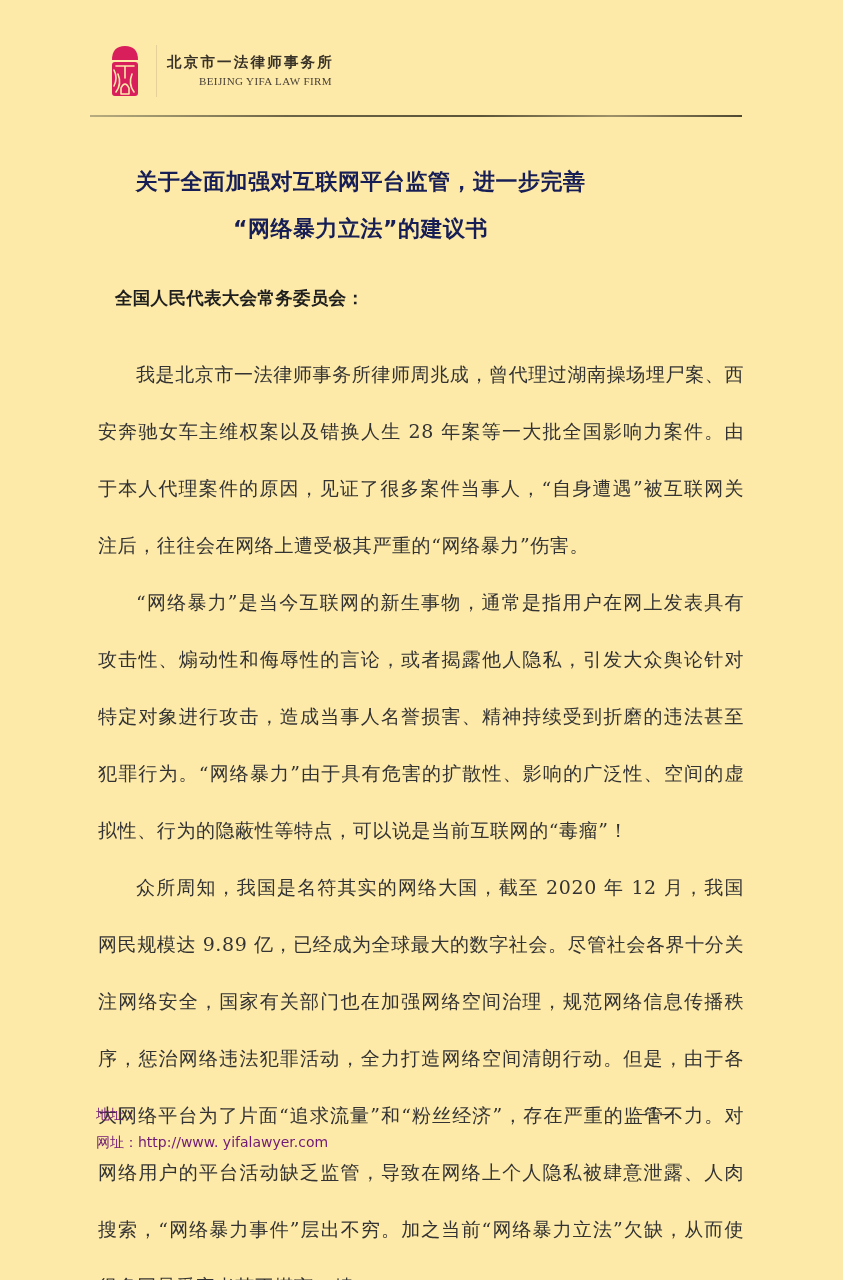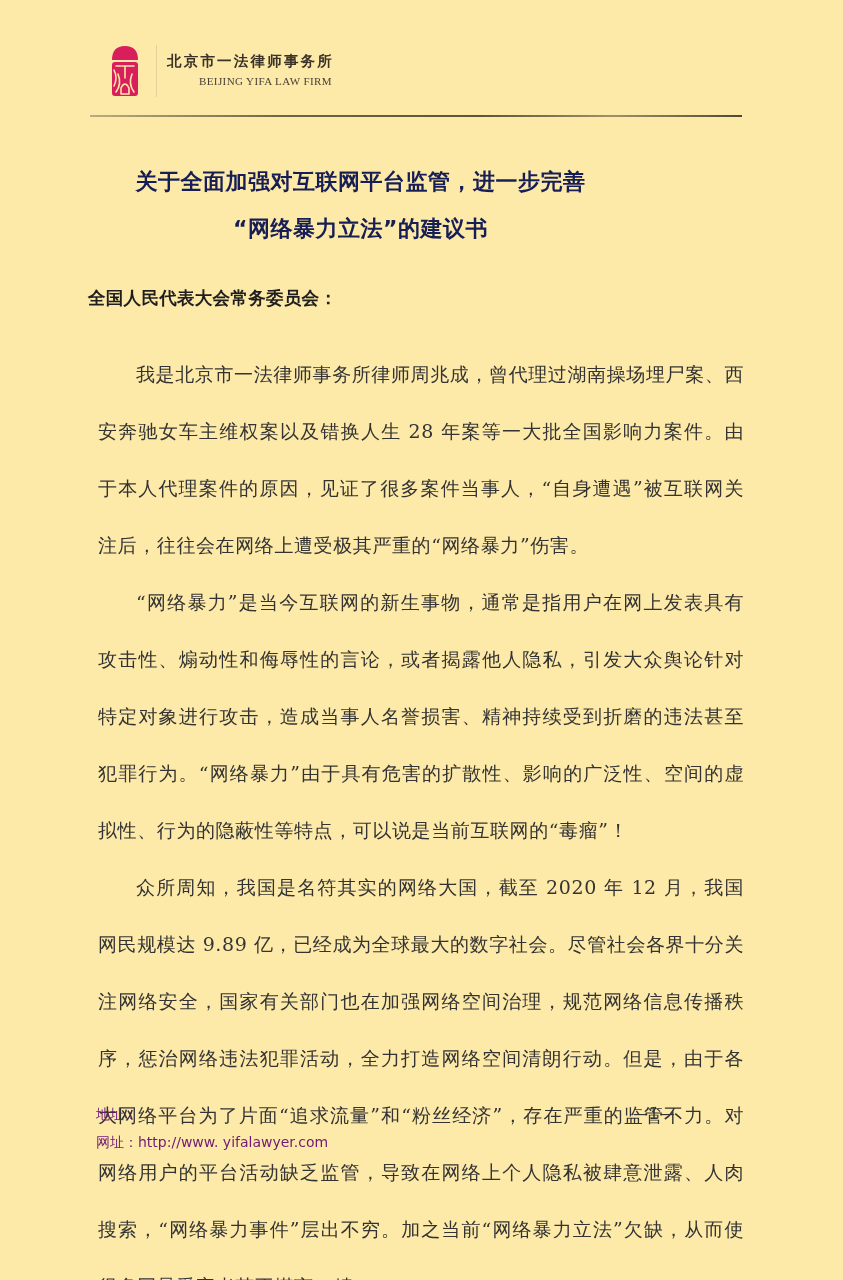--- a/index.html
+++ b/index.html
@@ -35,21 +35,21 @@
       background: #e4d29a;
       margin-left: 16px;
       margin-right: 10px;
     }
     .lh-text {
       display: flex;
       flex-direction: column;
       justify-content: center;
     }
     .lh-cn {
-      font-family: Liberation Mono, monospace;
+      font-family: Liberation Sans, sans-serif;
       font-size: 14.5px;
       letter-spacing: 2.2px;
       color: #3a3328;
       font-weight: bold;
       line-height: 18px;
     }
     .lh-en {
       font-family: "Liberation Serif", "DejaVu Serif", serif;
       font-size: 11px;
       letter-spacing: 0.4px;
@@ -74,21 +74,21 @@
       font-family: "DejaVu Sans", "Liberation Sans", sans-serif;
       font-weight: bold;
       color: #161e55;
       font-size: 22px;
       letter-spacing: 0.5px;
     }
     .title-1 { top: 167px; }
     .title-2 { top: 214px; }
     .salutation {
       position: absolute;
-      left: 88px;
+      left: 115px;
       top: 286px;
       font-family: "DejaVu Sans", "Liberation Sans", sans-serif;
       font-weight: bold;
       font-size: 17.5px;
       color: #1e1e1e;
       letter-spacing: 0.3px;
       text-align: right;
     }
     .body-text {
       position: absolute;

